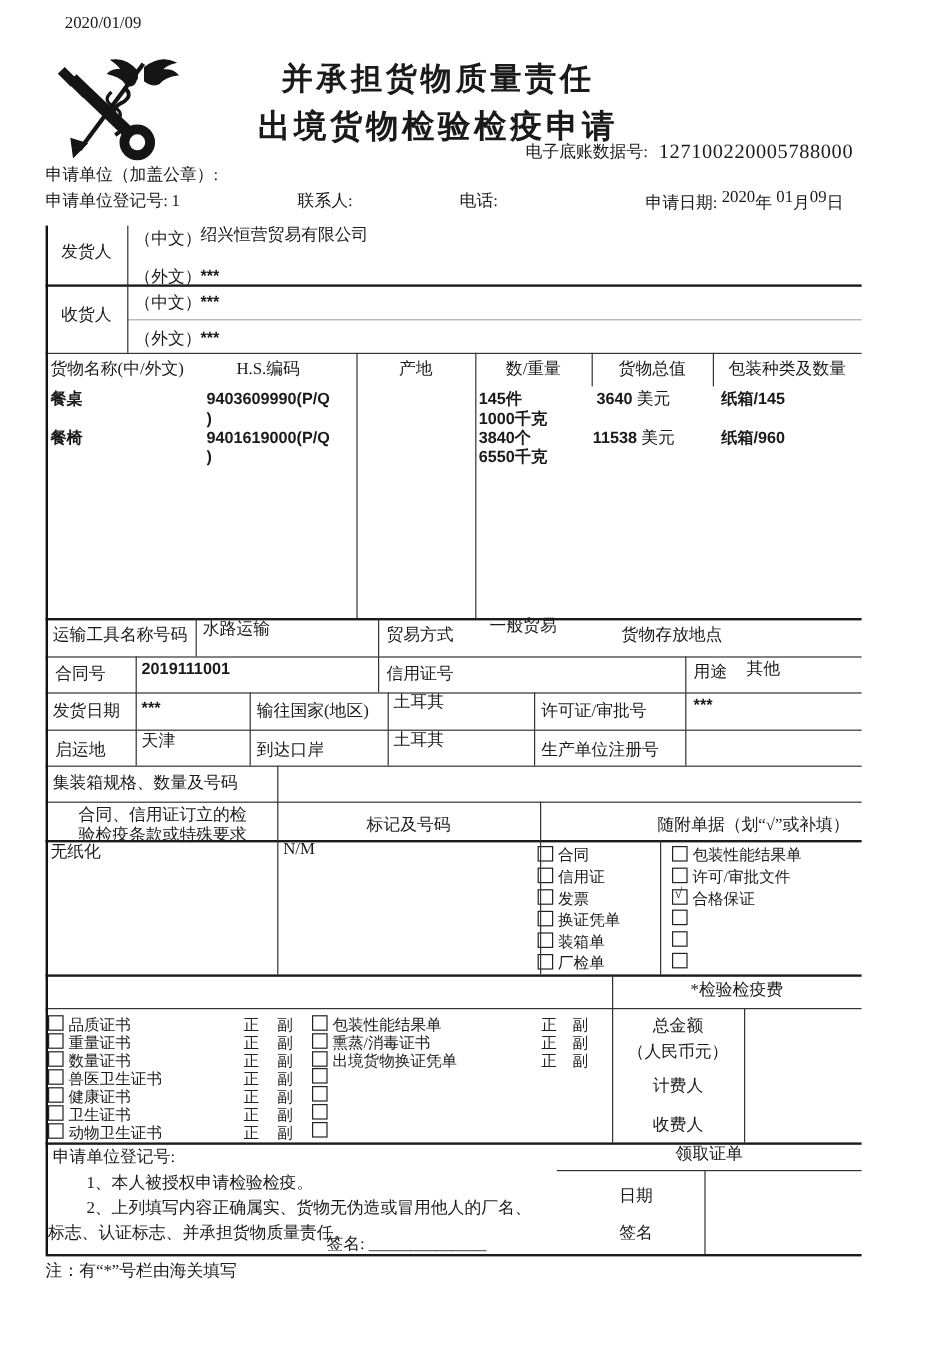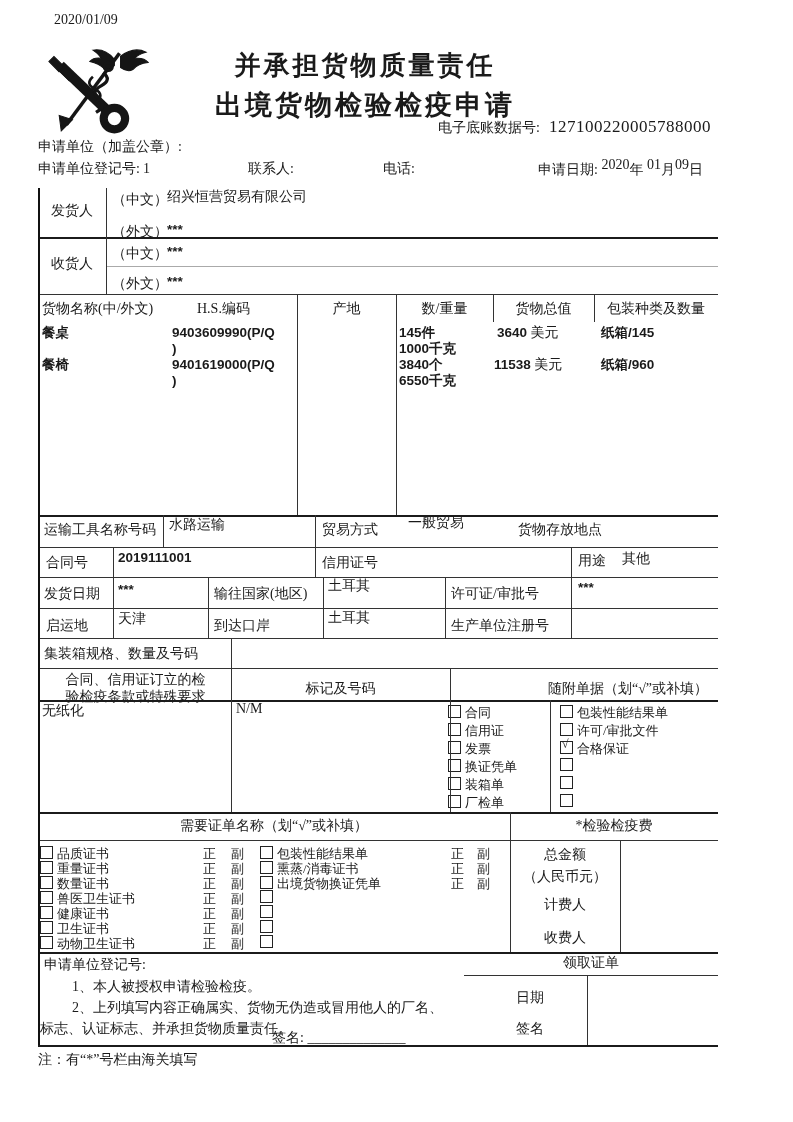--- a/index.html
+++ b/index.html
@@ -153,21 +153,20 @@
   <div class="cbrow" style="left:448px;top:776px;"><span class="cb"></span><span>装箱单</span></div>
   <div class="cbrow" style="left:448px;top:794px;"><span class="cb"></span><span>厂检单</span></div>
 
   <div class="cbrow" style="left:560px;top:704px;"><span class="cb"><span class="mk"></span></span><span>包装性能结果单</span></div>
   <div class="cbrow" style="left:560px;top:722px;"><span class="cb"><span class="mk"></span></span><span>许可/审批文件</span></div>
   <div class="cbrow" style="left:560px;top:740px;"><span class="cb"><span class="mk">√</span></span><span>合格保证</span></div>
   <div class="cbrow" style="left:560px;top:758px;"><span class="cb"><span class="mk"></span></span><span></span></div>
   <div class="cbrow" style="left:560px;top:776px;"><span class="cb"><span class="mk"></span></span><span></span></div>
   <div class="cbrow" style="left:560px;top:794px;"><span class="cb"><span class="mk"></span></span><span></span></div>
 
-  <div class="t c" style="left:38px;top:818px;width:472px;">需要证单名称（划“√”或补填）</div>
   <div class="t c" style="left:510px;top:818px;width:208px;">*检验检疫费</div>
 
   <div class="cbrow" style="left:40px;top:845px;width:220px;"><span class="cb"></span><span>品质证书</span><span class="zf" style="left:163px;">正</span><span class="zf" style="left:191px;">副</span></div>
   <div class="cbrow" style="left:40px;top:860px;width:220px;"><span class="cb"></span><span>重量证书</span><span class="zf" style="left:163px;">正</span><span class="zf" style="left:191px;">副</span></div>
   <div class="cbrow" style="left:40px;top:875px;width:220px;"><span class="cb"></span><span>数量证书</span><span class="zf" style="left:163px;">正</span><span class="zf" style="left:191px;">副</span></div>
   <div class="cbrow" style="left:40px;top:890px;width:220px;"><span class="cb"></span><span>兽医卫生证书</span><span class="zf" style="left:163px;">正</span><span class="zf" style="left:191px;">副</span></div>
   <div class="cbrow" style="left:40px;top:905px;width:220px;"><span class="cb"></span><span>健康证书</span><span class="zf" style="left:163px;">正</span><span class="zf" style="left:191px;">副</span></div>
   <div class="cbrow" style="left:40px;top:920px;width:220px;"><span class="cb"></span><span>卫生证书</span><span class="zf" style="left:163px;">正</span><span class="zf" style="left:191px;">副</span></div>
   <div class="cbrow" style="left:40px;top:935px;width:220px;"><span class="cb"></span><span>动物卫生证书</span><span class="zf" style="left:163px;">正</span><span class="zf" style="left:191px;">副</span></div>
 

